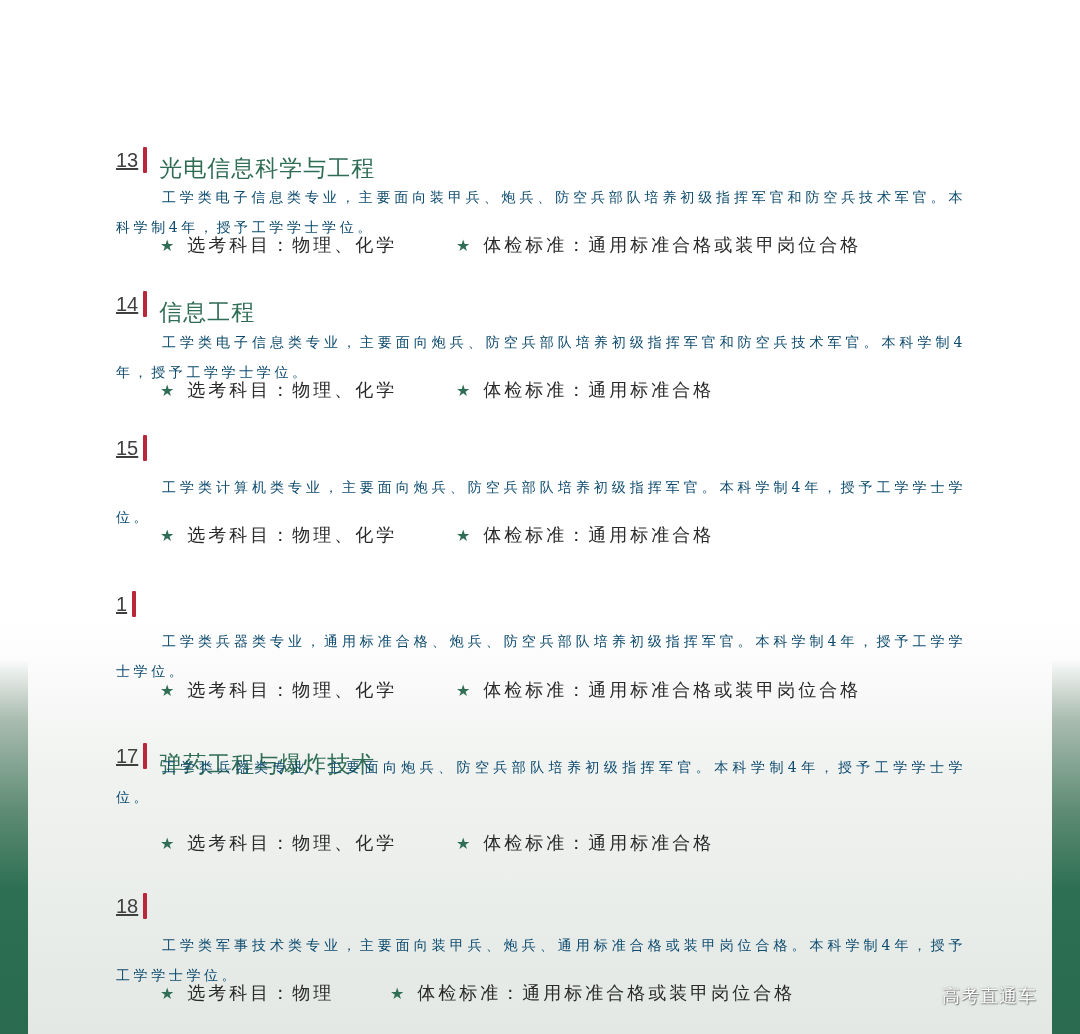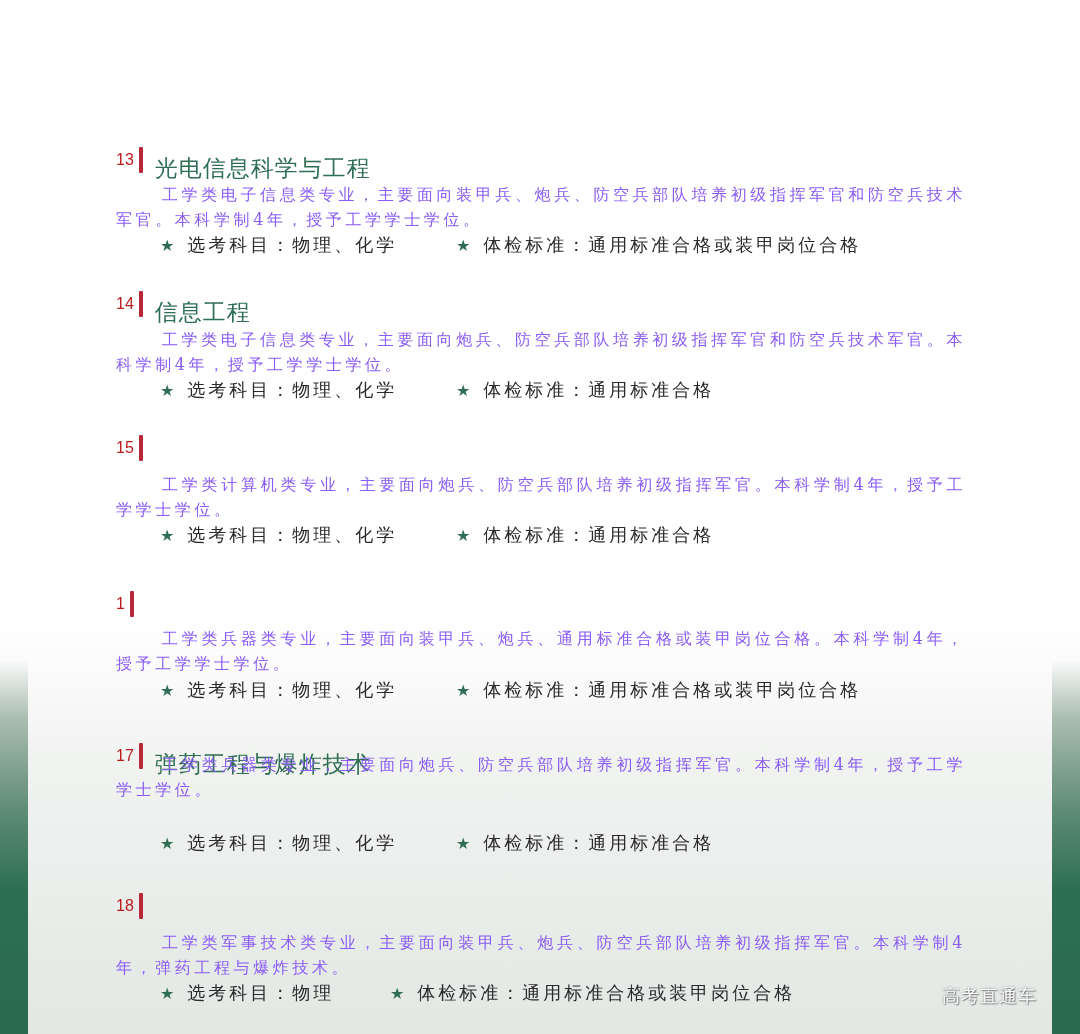--- a/index.html
+++ b/index.html
@@ -11,28 +11,28 @@
   .side-left, .side-right {
     position:absolute; top:660px; bottom:0; width:28px;
     background: linear-gradient(to bottom, rgba(255,255,255,0) 0px, #a9bcb0 60px, #5f8c74 150px, #2d6f52 230px, #2a6b4f 374px);
   }
   .side-left { left:0; }
   .side-right { right:0; }
   .content { position:absolute; left:0; top:0; width:1080px; }
   .section { position:absolute; left:0; width:1080px; }
   .title-row { position:absolute; left:116px; height:30px; display:flex; align-items:center; }
   .num {
-    font-family: "Liberation Sans", sans-serif; font-size:16px; color:#b91c1c; letter-spacing:0px;
+    font-family: "Liberation Sans", sans-serif; font-size:20px; color:#404040; letter-spacing:0px;text-decoration:underline;
   }
   .bar { display:inline-block; width:4px; height:26px; background:#b8283a; margin:0 12px 0 5px; border-radius:1px; }
   .title {
     font-family: "DejaVu Sans", sans-serif; font-size:23px; color:#2f6d55; letter-spacing:1px;margin-top:16px;
   }
   .desc {
-    position:absolute; left:116px; width:850px; font-size:16px; line-height:25px; color:#8b5cf6;
+    position:absolute; left:116px; width:850px; font-size:14px; line-height:30px; color:#0c4a6e;
     letter-spacing:3.6px; text-indent:46px; text-align:justify;
   }
   .reqs { position:absolute; left:160px; font-size:18px; color:#2a2a2a; letter-spacing:3px; display:flex; white-space:nowrap; }
   .req { display:flex; align-items:center; }
   .star { color:#2f6d55; font-size:16px; margin-right:10px; font-family:"DejaVu Sans", sans-serif; }
   .watermark {
     position:absolute; left:942px; top:984px; font-family:Liberation Serif, serif;
     font-size:18px; color:#ffffff; letter-spacing:1px;
     text-shadow: 0 0 2px rgba(0,0,0,0.5), 1px 1px 1px rgba(0,0,0,0.35);
   }
@@ -99,21 +99,21 @@
         <span>体检标准：通用标准合格</span>
       </span>
     </div>
   </div>
 
   <div class="section">
     <div class="title-row" style="top:589px">
       <span class="num">1</span>
       <span class="bar"></span>
     </div>
-    <div class="desc" style="top:626px">工学类兵器类专业，主要面向装甲兵、炮兵、通用标准合格或装甲岗位合格。本科学制4年，授予工学学士学位。</div>
+    <div class="desc" style="top:626px">工学类兵器类专业，通用标准合格、炮兵、防空兵部队培养初级指挥军官。本科学制4年，授予工学学士学位。</div>
     <div class="reqs" style="top:678px">
       <span class="req" style="width:296px">
         <span class="star">★</span>
         <span>选考科目：物理、化学</span>
       </span>
       <span class="req">
         <span class="star">★</span>
         <span>体检标准：通用标准合格或装甲岗位合格</span>
       </span>
     </div>
@@ -136,21 +136,21 @@
         <span>体检标准：通用标准合格</span>
       </span>
     </div>
   </div>
 
   <div class="section">
     <div class="title-row" style="top:891px">
       <span class="num">18</span>
       <span class="bar"></span>
     </div>
-    <div class="desc" style="top:930px">工学类军事技术类专业，主要面向装甲兵、炮兵、防空兵部队培养初级指挥军官。本科学制4年，弹药工程与爆炸技术。</div>
+    <div class="desc" style="top:930px">工学类军事技术类专业，主要面向装甲兵、炮兵、通用标准合格或装甲岗位合格。本科学制4年，授予工学学士学位。</div>
     <div class="reqs" style="top:981px">
       <span class="req" style="width:230px">
         <span class="star">★</span>
         <span>选考科目：物理</span>
       </span>
       <span class="req">
         <span class="star">★</span>
         <span>体检标准：通用标准合格或装甲岗位合格</span>
       </span>
     </div>

